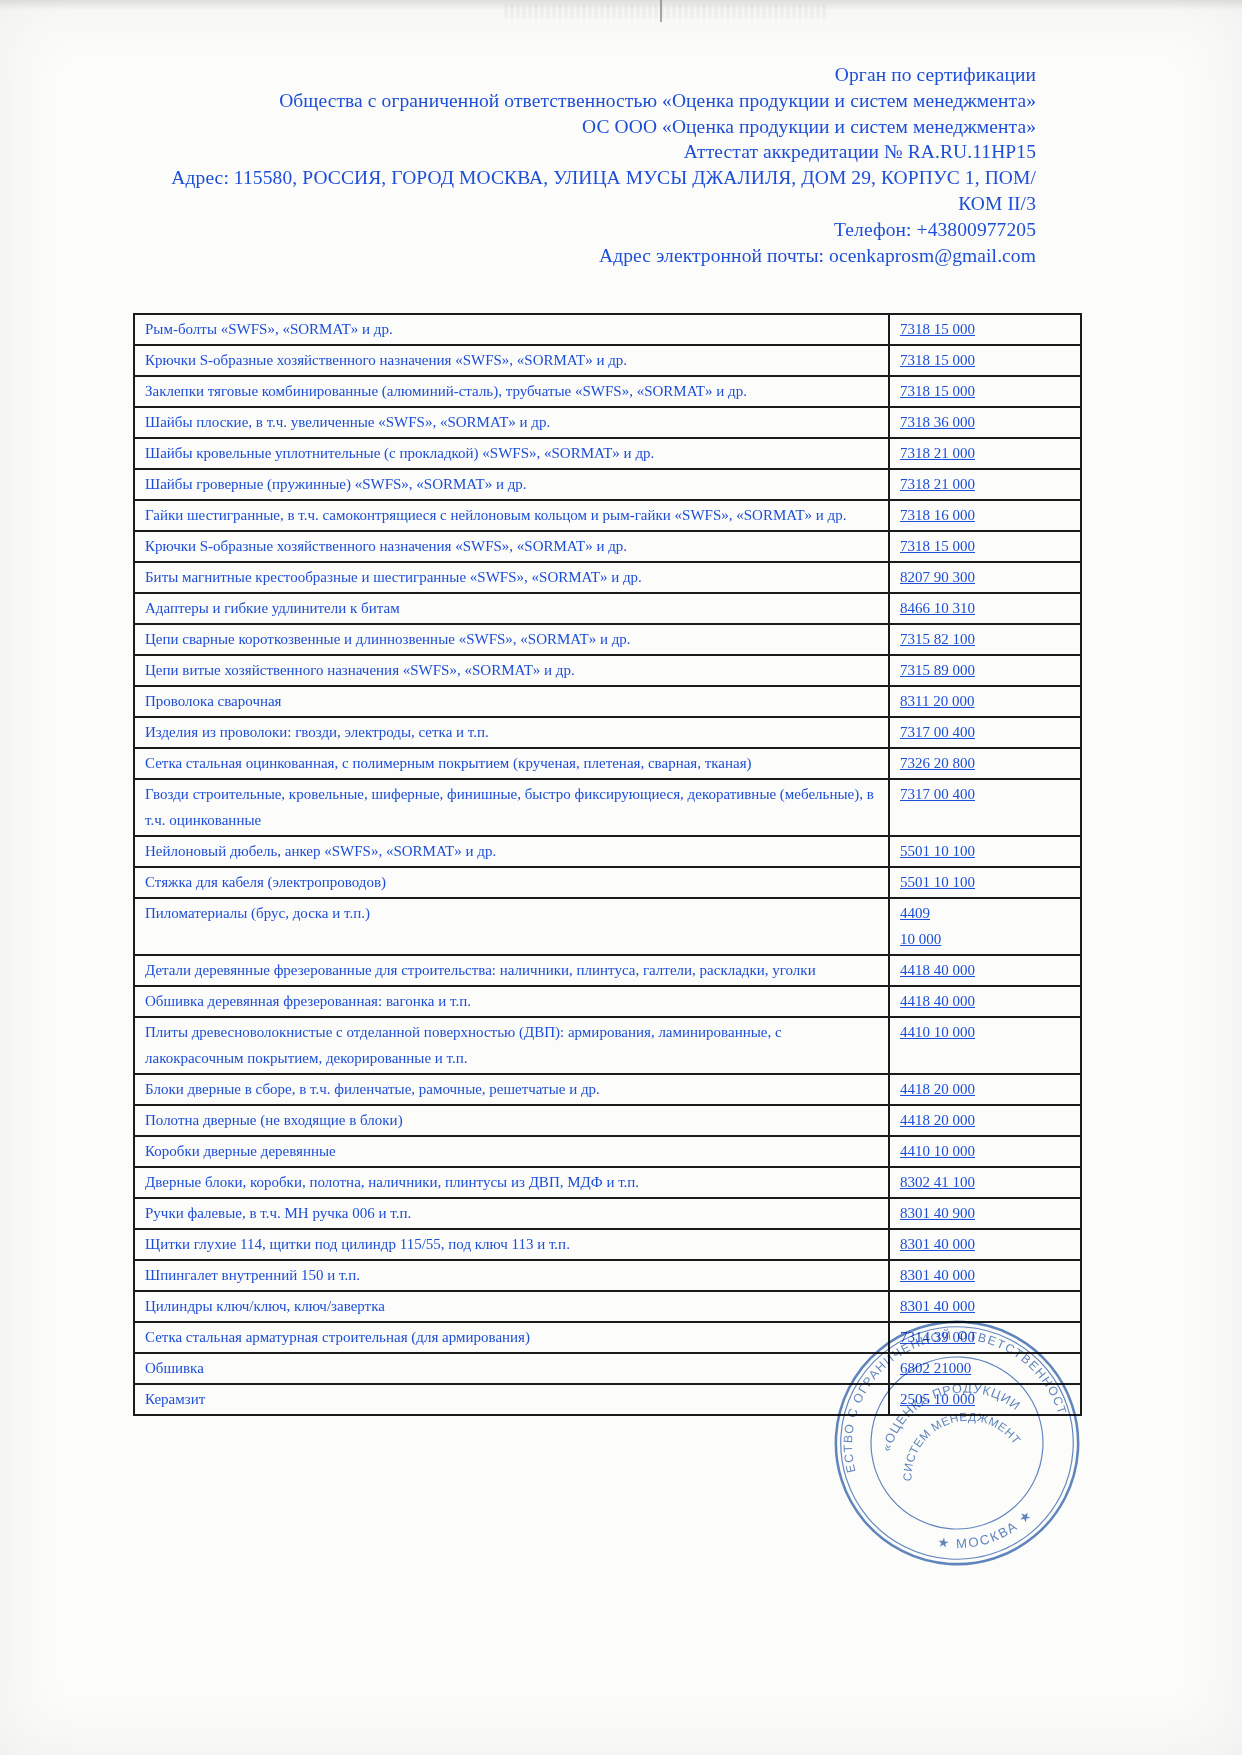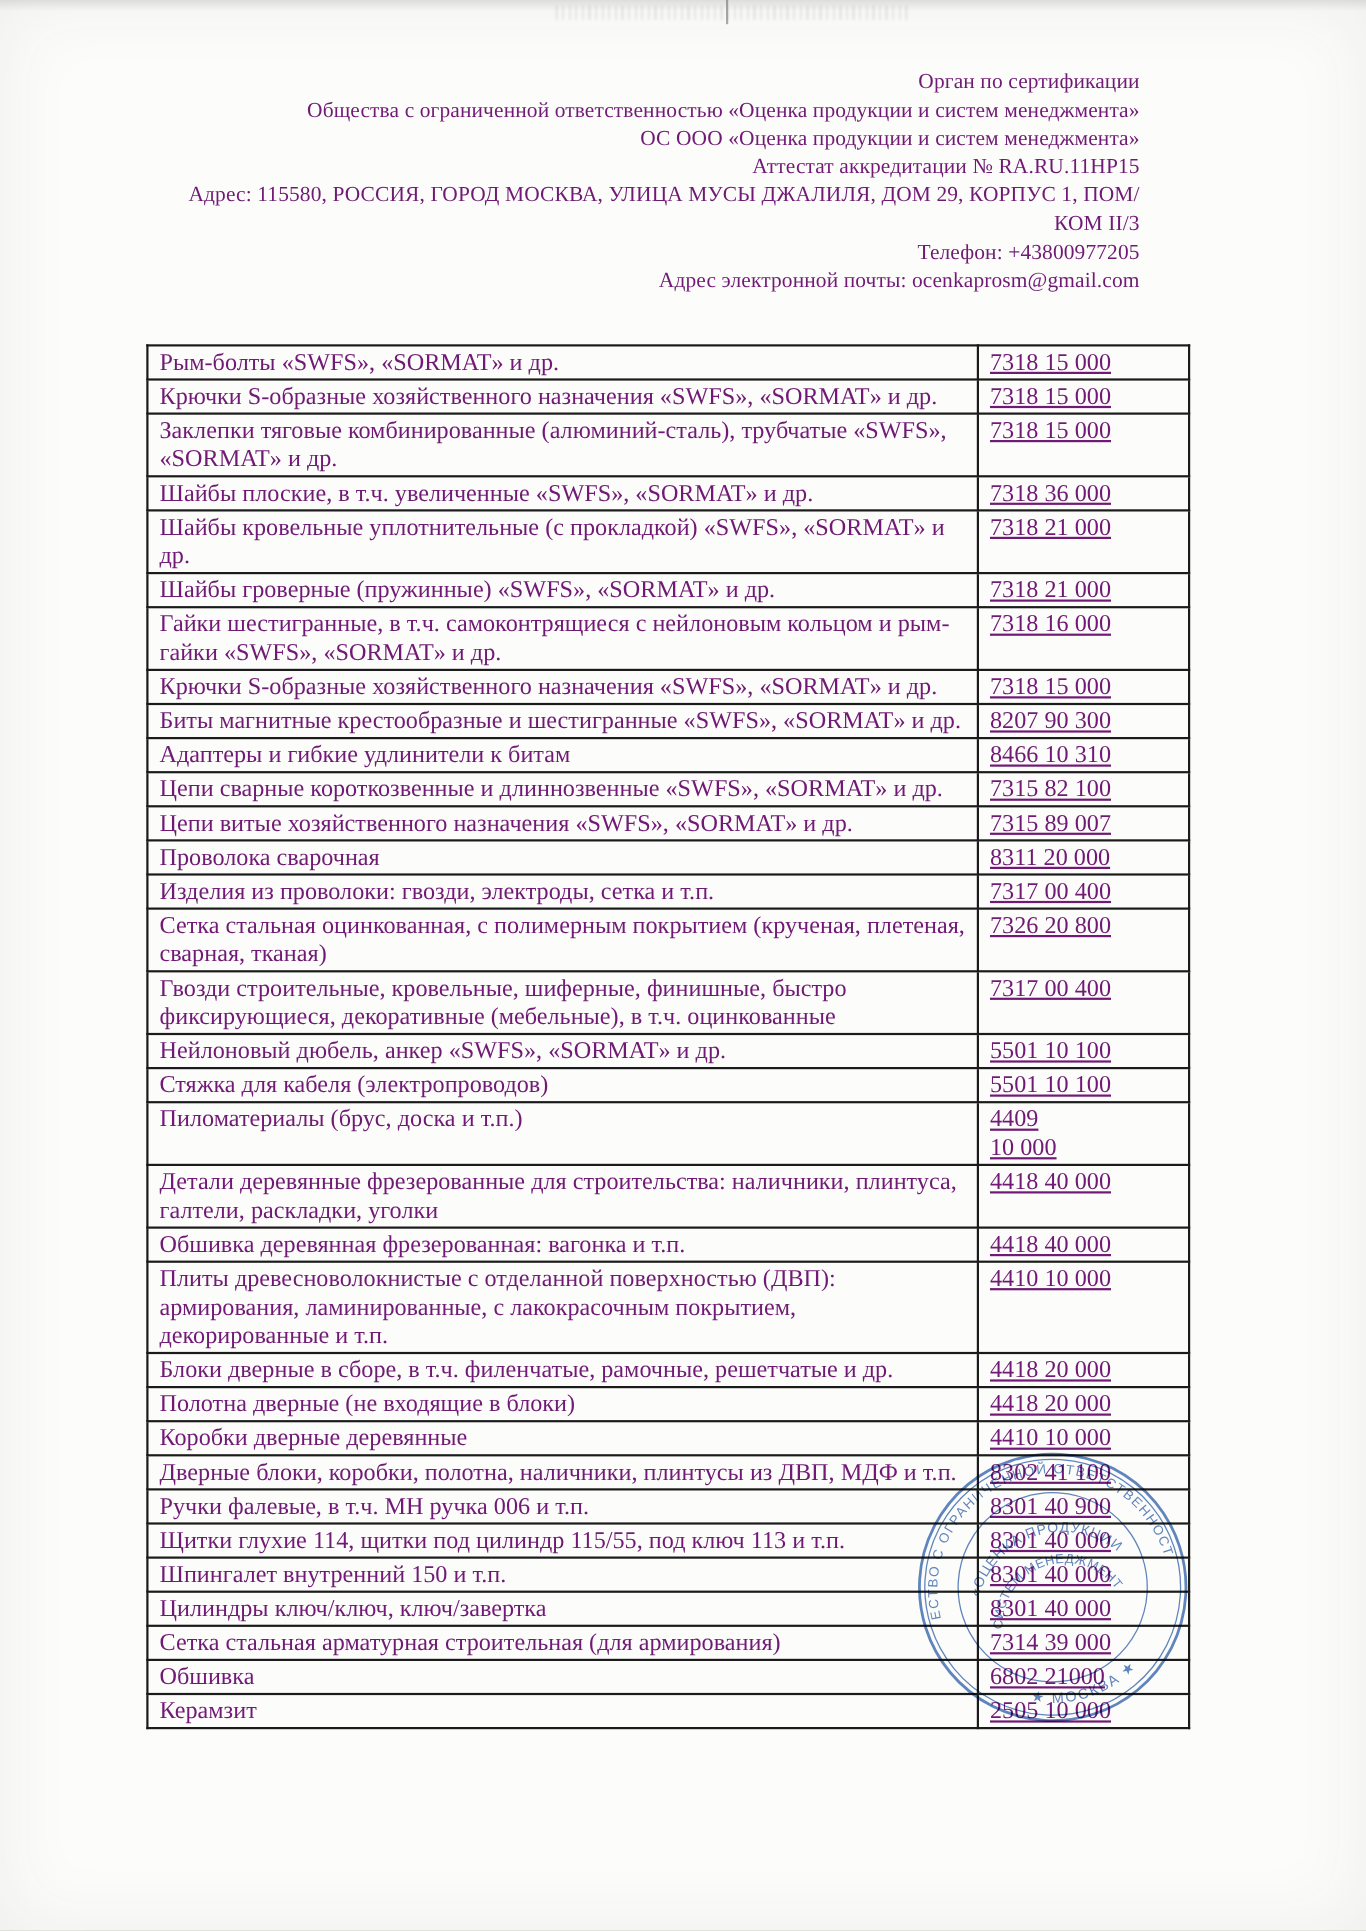--- a/index.html
+++ b/index.html
@@ -1,21 +1,21 @@
 <!DOCTYPE html>
 <html lang="ru"><head>
 <meta charset="utf-8">
 <style>
   html,body{margin:0;padding:0;background:#cfcfcb;}
   .page{
     position:relative;
     width:1242px;height:1755px;
     background:#fcfcfa;
     font-family:"Liberation Serif", serif;
-    color:#701a75;
+    color:#1d4ed8;
     overflow:hidden;
     box-shadow: inset 0 0 70px rgba(60,60,55,0.07);
   }
   .page::before{
     content:"";
     position:absolute;left:0;top:0;right:0;height:10px;
     background:linear-gradient(to bottom, rgba(150,150,145,0.25), rgba(150,150,145,0));
     pointer-events:none;
   }
   .artifact-top{
@@ -30,21 +30,21 @@
   .header{
     position:absolute;top:62px;right:206px;width:900px;
     text-align:right;
     font-size:19.5px;line-height:25.8px;
     letter-spacing:0.1px;
   }
   .hline{white-space:normal;}
   .codes-table{
     position:absolute;top:313px;left:133px;width:949px;
     border-collapse:collapse;
-    font-size:22px;
+    font-size:15px;
     table-layout:fixed;
   }
   .codes-table td{
     border:2px solid #1b1b1b;
     padding:1px 8px 2px 10px;
     line-height:26px;
     vertical-align:top;
   }
   .codes-table td.code{
     width:172px;
@@ -117,21 +117,21 @@
         <tr>
           <td class="desc">Адаптеры и гибкие удлинители к битам</td>
           <td class="code">8466 10 310</td>
         </tr>
         <tr>
           <td class="desc">Цепи сварные короткозвенные и длиннозвенные «SWFS», «SORMAT» и др.</td>
           <td class="code">7315 82 100</td>
         </tr>
         <tr>
           <td class="desc">Цепи витые хозяйственного назначения «SWFS», «SORMAT» и др.</td>
-          <td class="code">7315 89 007</td>
+          <td class="code">7315 89 000</td>
         </tr>
         <tr>
           <td class="desc">Проволока сварочная</td>
           <td class="code">8311 20 000</td>
         </tr>
         <tr>
           <td class="desc">Изделия из проволоки: гвозди, электроды, сетка и т.п.</td>
           <td class="code">7317 00 400</td>
         </tr>
         <tr>

